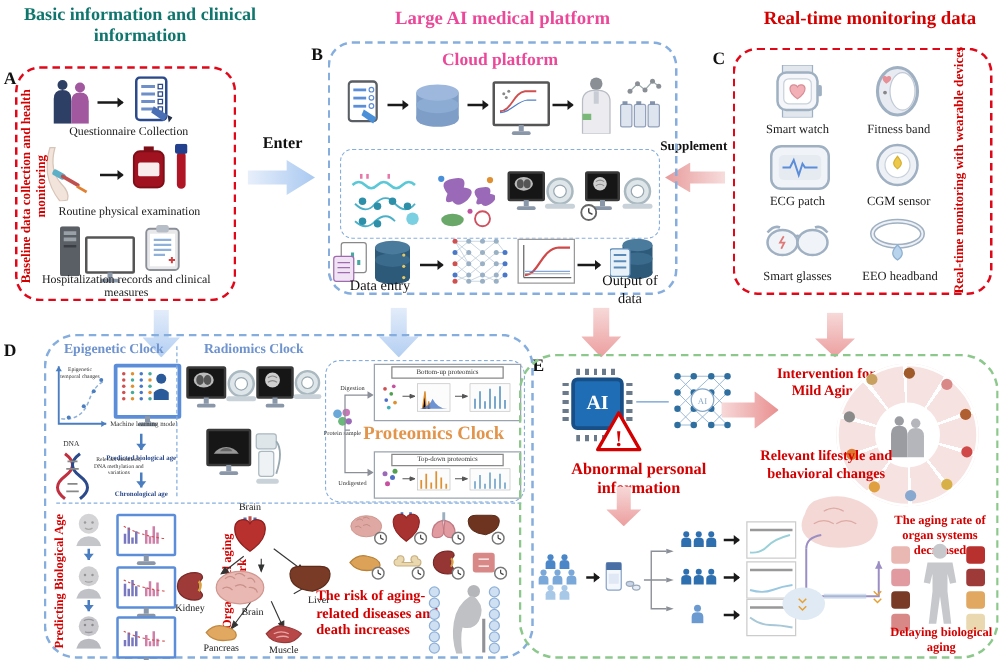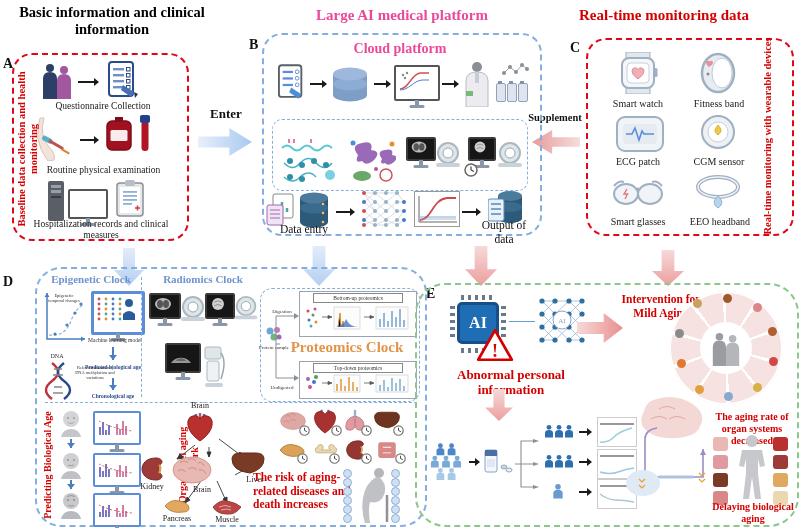--- a/index.html
+++ b/index.html
@@ -3,21 +3,21 @@
 <meta charset="utf-8">
 <style>
   html,body{margin:0;padding:0;background:#fff}
   .page{position:relative;width:799px;height:528px;background:#fff;font-family:"Liberation Serif",serif;color:#111;overflow:hidden}
   .a{position:absolute}
   .b{font-weight:bold}
   .ctr{text-align:center}
   .lh{line-height:1.18}
   .red{color:#d40000}
   .blue1{color:#ec4899}
-  .lblue{color:#000000}
+  .lblue{color:#0f766e}
   .mblue{color:#6e93ce}
   .orange{color:#e2944a}
   .dash-red{border:2px dashed #e10718}
   .dash-blue{border:2px dashed #85aede}
   .dash-blue1{border:1.5px dashed #85aede}
   .dash-green{border:2.5px dashed #8cc88c}
   .rr{border-radius:20px}
   .panel-letter{font-size:14px;font-weight:bold}
   .cap{font-size:9.5px;text-align:center;line-height:1.12;color:#1a1a1a}
   .tn{font-size:5px;line-height:1.15;text-align:center;color:#333}
@@ -55,21 +55,21 @@
   .mini{background:#fff}
   .thumb{position:absolute;width:15px;height:14px;border-radius:3px}
 </style>
 </head>
 <body>
 
 <div class="page">
 
   <div class="a b ctr lh lblue" style="left:14px;top:4px;width:196px;font-size:14.5px">Basic information and clinical information</div>
   <div class="a b ctr blue1" style="left:292px;top:7px;width:220px;font-size:15px">Large AI medical platform</div>
-  <div class="a b ctr red" style="left:566px;top:7px;width:196px;font-size:15px">Real-time monitoring data</div>
+  <div class="a b ctr red" style="left:598px;top:7px;width:196px;font-size:15px">Real-time monitoring data</div>
 
   <div class="a panel-letter" style="left:3px;top:56px">A</div>
   <div class="a panel-letter" style="left:249px;top:37px">B</div>
   <div class="a panel-letter" style="left:570px;top:40px">C</div>
   <div class="a panel-letter" style="left:3px;top:274px">D</div>
   <div class="a panel-letter" style="left:426px;top:286px">E</div>
 
   <div class="a dash-red rr" style="left:12px;top:53px;width:173px;height:184px">
     <svg class="a" style="left:26px;top:8px" width="34" height="36" viewBox="0 0 34 36">
       <circle cx="10" cy="5" r="4" fill="#2e3f66"></circle>
@@ -744,20 +744,21 @@
       <span class="dot" style="left:6px;top:38px;width:9px;height:9px;background:#8a8a8a"></span>
       <div class="a hole" style="left:31px;top:31px;width:52px;height:52px">
         <svg style="margin:10px 0 0 10px" width="32" height="34" viewBox="0 0 34 36">
           <circle cx="10" cy="5" r="4" fill="#9a9ca2"></circle>
             <path d="M3 36 V16 q0-7 7-7 q7 0 7 7 v20 z" fill="#9a9ca2"></path>
           <circle cx="24" cy="7" r="4" fill="#b4b6bc"></circle>
             <path d="M17 36 V18 q0-7 7-7 q7 0 7 7 v18 z" fill="#b4b6bc"></path>
         </svg>
       </div>
     </div>
+    <div class="a b red ctr lh" style="left:186px;top:74px;width:116px;font-size:11.5px">Relevant lifestyle and behavioral changes</div>
 
     <div class="a ad gdp" style="left:68px;top:104px;width:28px;height:32px"></div>
 
     <svg class="a" style="left:10px;top:158px" width="38" height="38" viewBox="0 0 32 34">
       <g fill="#4a86c8">
           <circle cx="11" cy="2.5" r="2.2"></circle>
           <path d="M7.5 11 V7 q0-2.5 3.5-2.5 T14.5 7 v4z"></path>
           <circle cx="21" cy="2.5" r="2.2"></circle>
           <path d="M17.5 11 V7 q0-2.5 3.5-2.5 T24.5 7 v4z"></path>
         </g>

